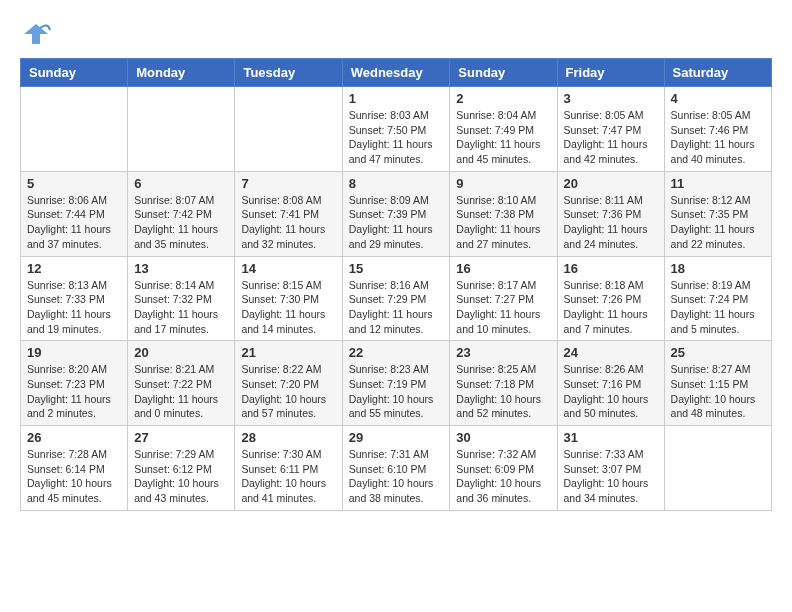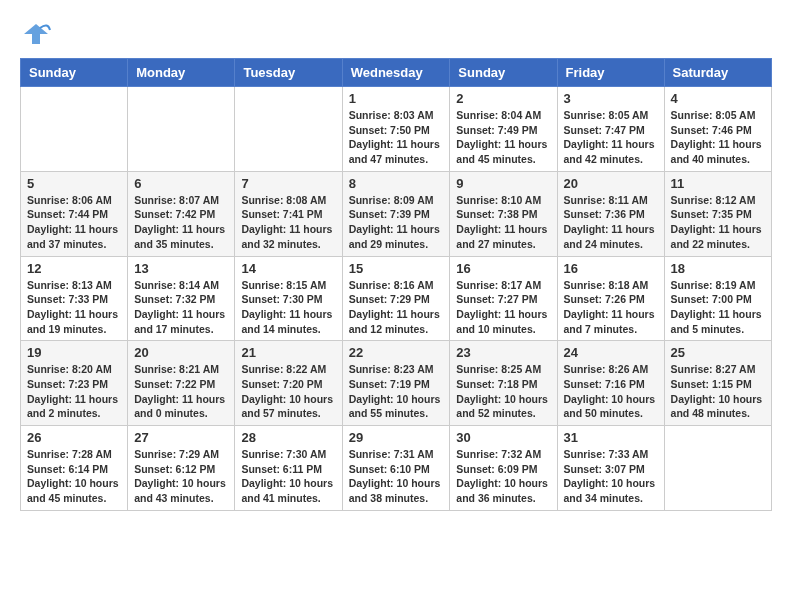--- a/index.html
+++ b/index.html
@@ -63,21 +63,20 @@
     .day-number {
       font-weight: bold;
       font-size: 13px;
       margin-bottom: 2px;
       display: block;
     }
     .cell-content {
       font-size: 10.5px;
       line-height: 1.4;
       color: #333;
-      font-weight: bold;
     }
     .empty-cell {
       background: #f9f9f9;
     }
     .logo-wrapper {
       display: flex;
       align-items: center;
       gap: 4px;
     }
   </style>
@@ -222,21 +221,21 @@
         </td>
         <td>
           <span class="day-number">16</span>
           <div class="cell-content">Sunrise: 8:18 AM
 Sunset: 7:26 PM
 Daylight: 11 hours and 7 minutes.</div>
         </td>
         <td>
           <span class="day-number">18</span>
           <div class="cell-content">Sunrise: 8:19 AM
-Sunset: 7:00 PM
+Sunset: 7:24 PM
 Daylight: 11 hours and 5 minutes.</div>
         </td>
       </tr>
       <tr>
         <td>
           <span class="day-number">19</span>
           <div class="cell-content">Sunrise: 8:20 AM
 Sunset: 7:23 PM
 Daylight: 11 hours and 2 minutes.</div>
         </td>

